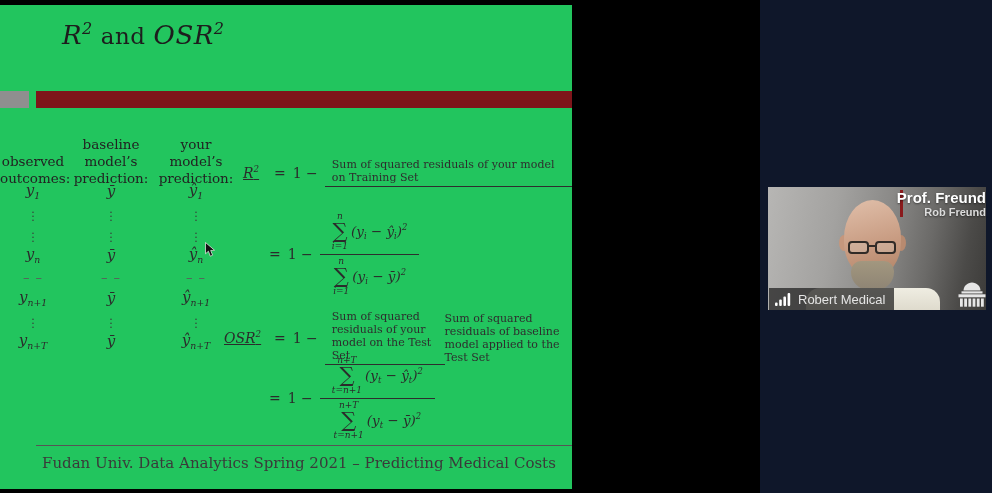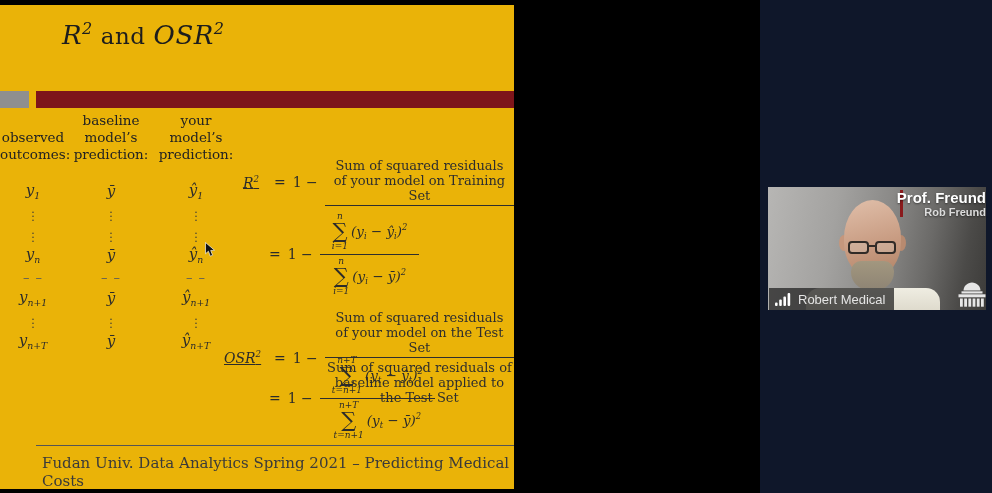--- a/index.html
+++ b/index.html
@@ -1,54 +1,54 @@
 <!DOCTYPE html>
 <html><head>
 <meta charset="utf-8">
 <style>
   * { margin:0; padding:0; box-sizing:border-box; }
   html,body { width:992px; height:493px; }
   body { position:relative; background:#000; overflow:hidden;
          font-family:"DejaVu Serif", serif; }
 
   
-  .slide { position:absolute; left:0; top:5px; width:514px; height:484px;
-           background:#eab308; color:#2b2b2b; overflow:hidden; }
+  .slide { position:absolute; left:0; top:5px; width:572px; height:484px;
+           background:#22c55e; color:#2b2b2b; overflow:hidden; }
 
   .slide-title { position:absolute; left:62px; top:14px; font-size:26px;
                  color:#1d1d1d; letter-spacing:0.5px; }
   .slide-title .mvar { font-style:italic; }
   .slide-title .conj { font-style:normal; font-size:23px; margin:0 8px; }
   sup { font-size:0.62em; }
   sub { font-size:0.62em; }
 
   .accent-square { position:absolute; left:0; top:86px; width:29px; height:17px; }
   .accent-bar    { position:absolute; left:36px; top:86px; width:614px; height:17px; }
 
   
   .col-headers { position:absolute; left:0; top:107px; display:grid;
                  grid-template-columns:66px 90px 80px; font-size:13.5px; color:#222; }
-  .hcol { text-align:center; }
+  .hcol { text-align:center;margin-top:24px; }
   .hline { height:17px; line-height:17px; }
 
   .matrix { position:absolute; left:0; top:175px; display:grid;
             grid-template-columns:66px 90px 80px; grid-auto-rows:21.5px;
             align-items:center; justify-items:center; font-size:15px; color:#2b2b2b; }
   .mcell .math { font-style:italic; }
   .vdots { display:inline-flex; flex-direction:column; align-items:center;
            line-height:4px; font-size:11px; color:#3a3a3a; transform:translateY(-3px); }
   .mdash2 { color:#5a5a5a; letter-spacing:1px; font-size:13px; }
 
   
   .frow { position:absolute; display:flex; align-items:center; gap:7px;
           font-size:14px; color:#2b2b2b; }
   .frow .lhs { font-style:italic;text-decoration:underline; }
   .frow .eq, .frow .pre { font-style:normal; white-space:nowrap; }
-  .wfrac { display:inline-flex; flex-direction:column; text-align:center;
-           font-size:13px; color:#2e2e2e; }
+  .wfrac { display:inline-flex; flex-direction:row; 
+           font-size:11px; color:#2e2e2e; }
   .wfrac .num { border-bottom:1.3px solid #2e2e2e; padding:0 7px 2px; }
   .wfrac .den { padding-top:2px; }
   .sfrac { display:inline-flex; flex-direction:column; align-items:center; }
   .sfrac .num { border-bottom:1.3px solid #2e2e2e; padding:0 12px 2px; }
   .sfrac .den { padding-top:2px; }
   .sumrow { display:inline-flex; align-items:center; gap:3px; }
   .sum { display:inline-flex; flex-direction:column; align-items:center; line-height:1; }
   .sum .lim { font-size:9px; font-style:italic; line-height:1.1; }
   .sum .sigma { font-size:21px; line-height:0.95; font-style:normal; }
   .expr { font-style:italic; font-size:13.5px; }

